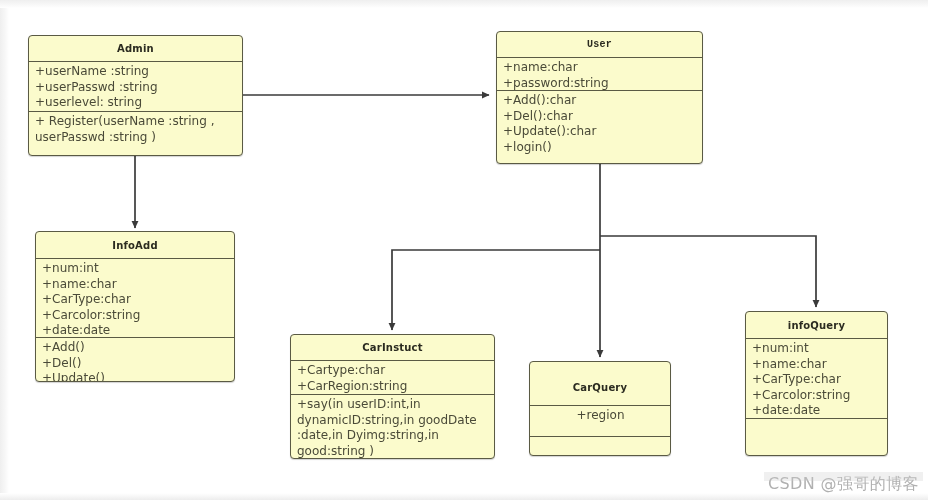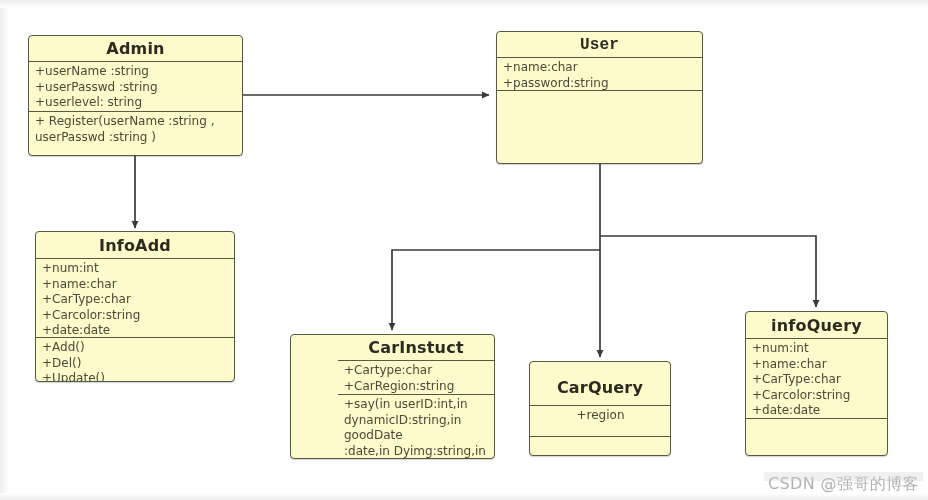--- a/index.html
+++ b/index.html
@@ -41,21 +41,21 @@
     box-sizing: border-box;
     background: #fbfbcc;
     border: 1.6px solid #5a5a44;
     border-radius: 4px;
     box-shadow: 0 1px 1px rgba(0,0,0,0.18);
     overflow: hidden;
   }
   .uml-name {
     text-align: center;
     font-weight: bold;
-    font-size: 16px;
+    font-size: 10px;
     color: #2b2b20;
     letter-spacing: 0.2px;
     border-bottom: 1.6px solid #5a5a44;
     box-sizing: border-box;
     display: flex;
     align-items: center;
     justify-content: center;
   }
   .uml-section {
     box-sizing: border-box;
@@ -147,40 +147,46 @@
       <div class="uml-member">+ Register(userName :string ,
 userPasswd :string )</div>
     </div>
   </div>
 
   <div class="uml-class" style="left:496px; top:31px; width:207px; height:133px;">
     <div class="uml-name" style="height:26px;font-family:Liberation Mono, monospace;">User</div>
     <div class="uml-section divided" style="height:33px;">
       <div class="uml-member">+name:char</div>
       <div class="uml-member">+password:string</div>
+    </div>
+    <div class="uml-section">
+      <div class="uml-member">+Add():char</div>
+      <div class="uml-member">+Del():char</div>
+      <div class="uml-member">+Update():char</div>
+      <div class="uml-member">+login()</div>
     </div>
   </div>
 
   <div class="uml-class" style="left:35px; top:231px; width:200px; height:151px;">
     <div class="uml-name" style="height:27px;">InfoAdd</div>
     <div class="uml-section divided" style="height:79px;">
       <div class="uml-member">+num:int</div>
       <div class="uml-member">+name:char</div>
       <div class="uml-member">+CarType:char</div>
       <div class="uml-member">+Carcolor:string</div>
       <div class="uml-member">+date:date</div>
     </div>
     <div class="uml-section">
       <div class="uml-member">+Add()</div>
       <div class="uml-member">+Del()</div>
       <div class="uml-member">+Update()</div>
     </div>
   </div>
 
-  <div class="uml-class" style="left:290px; top:334px; width:205px; height:125px;padding-left:47px;">
+  <div class="uml-class" style="left:290px; top:334px; width:205px; height:125px;">
     <div class="uml-name" style="height:26px;">CarInstuct</div>
     <div class="uml-section divided" style="height:34px;">
       <div class="uml-member">+Cartype:char</div>
       <div class="uml-member">+CarRegion:string</div>
     </div>
     <div class="uml-section">
       <div class="uml-member">+say(in userID:int,in
 dynamicID:string,in goodDate
 :date,in Dyimg:string,in
 good:string )</div>

